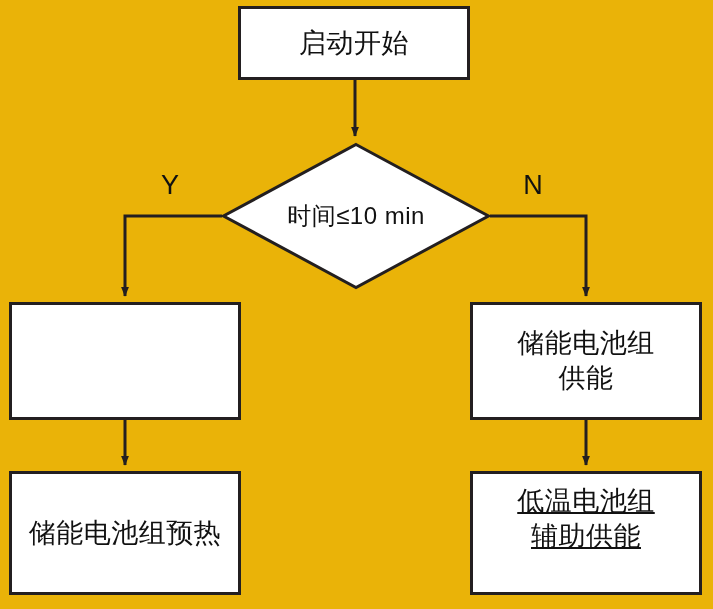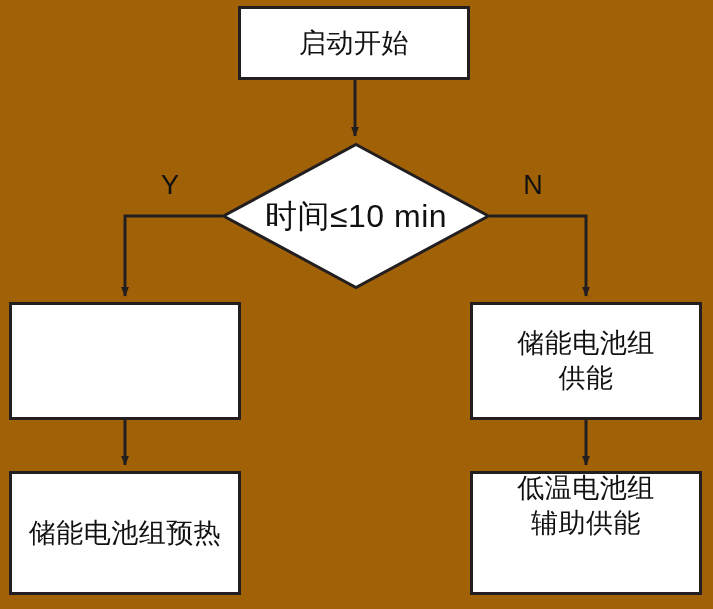--- a/index.html
+++ b/index.html
@@ -7,21 +7,21 @@
     padding: 0;
     background: #ffffff;
   }
   body {
     font-family: "Liberation Sans", "DejaVu Sans", sans-serif;
   }
   #flowchart-canvas {
     position: relative;
     width: 713px;
     height: 609px;
-    background: #a16207;
+    background: #eab308;
     overflow: hidden;
   }
   #flow-svg {
     position: absolute;
     left: 0;
     top: 0;
     width: 713px;
     height: 609px;
   }
   .node-label {
@@ -39,25 +39,25 @@
   }
   .edge-label {
     position: absolute;
     color: #111111;
     font-size: 27px;
     line-height: 1;
     text-align: center;
     width: 40px;
   }
   .n-start  { left: 238px; top: 6px;   width: 232px; height: 74px;  }
-  .n-dec    { left: 222px; top: 143px; width: 268px; height: 146px; font-size: 32px; }
+  .n-dec    { left: 222px; top: 143px; width: 268px; height: 146px; font-size: 24px; }
   .n-l1     { left: 9px;   top: 302px; width: 232px; height: 118px; }
   .n-l2     { left: 9px;   top: 471px; width: 232px; height: 124px; }
   .n-r1     { left: 470px; top: 302px; width: 232px; height: 118px; }
-  .n-r2     { left: 470px; top: 444px; width: 232px; height: 124px; }
+  .n-r2     { left: 470px; top: 457px; width: 232px; height: 124px; text-decoration: underline; }
   .lbl-y    { left: 150px; top: 172px; }
   .lbl-n    { left: 513px; top: 172px; }
 </style>
 </head>
 <body>
 
 <div id="flowchart-canvas">
 
   <svg id="flow-svg" viewBox="0 0 713 609">
     <defs>

